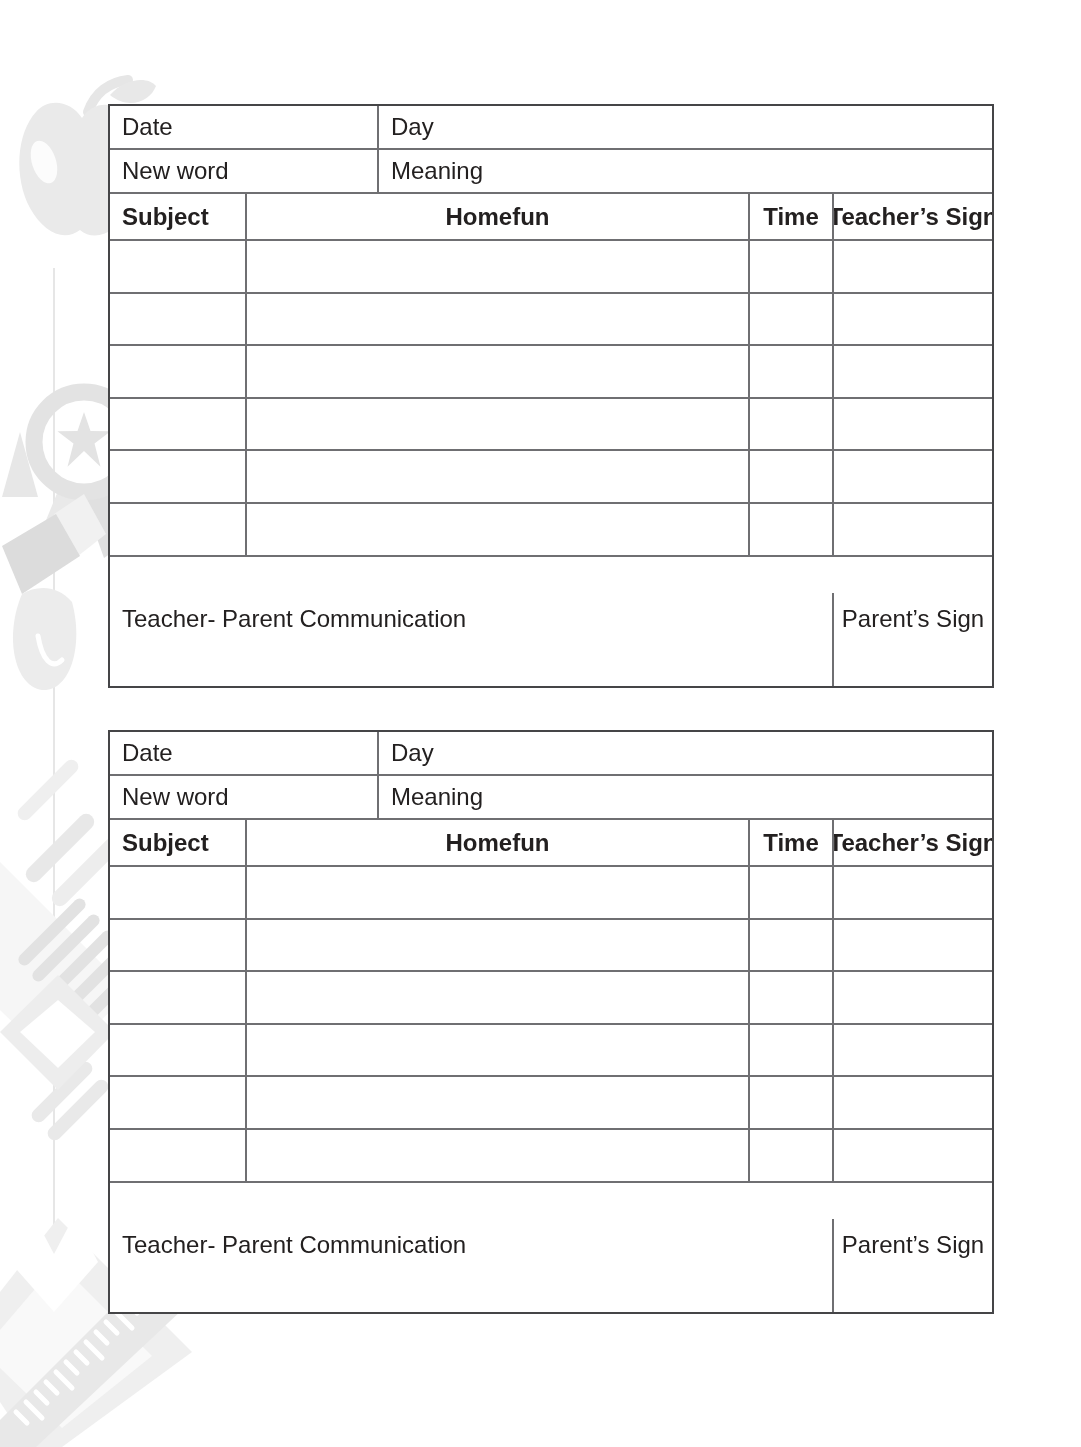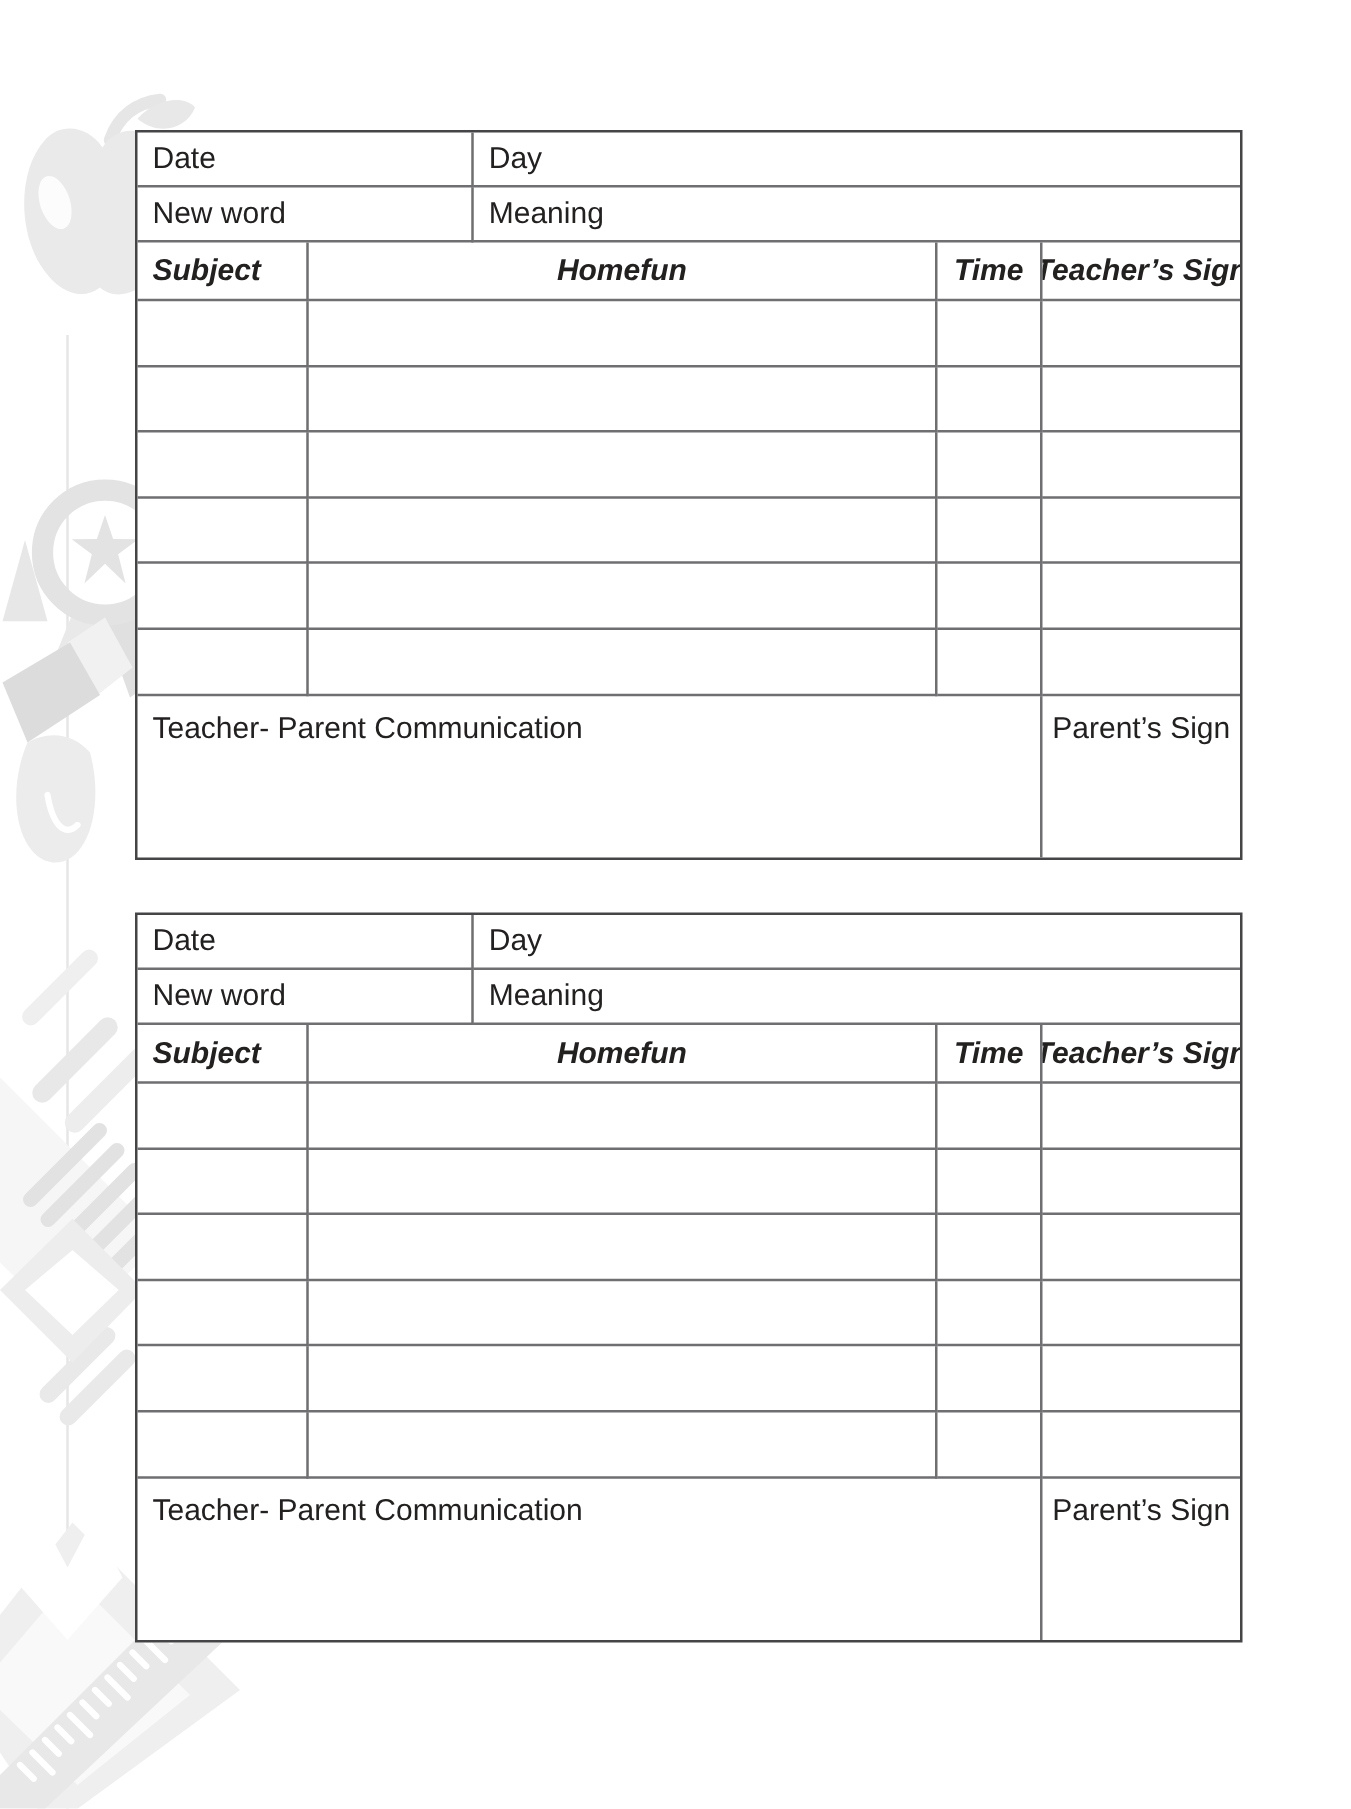--- a/index.html
+++ b/index.html
@@ -7,21 +7,21 @@
     --border-inner:#6f6f72;
     --ink:#232020;
     --wm:#eaeaea;
     --wm-dark:#dedede;
     --wm-faint:#f5f5f5;
   }
   *{margin:0;padding:0;box-sizing:border-box;}
   html,body{background:#ffffff;}
   .page{
     position:relative;
-    width:1081px;height:1447px;
+    width:994px;height:1447px;
     background:#ffffff;
     overflow:hidden;
     font-family:"Liberation Sans", sans-serif;
     color:var(--ink);
   }
   .watermark{
     position:absolute;left:0;top:0;width:420px;height:1447px;
     pointer-events:none;
   }
   .sheet{
@@ -38,23 +38,23 @@
     border-right:2px solid var(--border-inner);
     border-bottom:2px solid var(--border-inner);
     font-size:24px;
     display:flex;align-items:center;
     padding-left:12px;
     overflow:hidden;
     white-space:nowrap;
   }
   .cell.no-r{border-right:none;}
   .cell.no-b{border-bottom:none;}
-  .cell.bold{font-weight:bold;font-style:italic;}
+  .cell.bold{font-weight:bold;}
   .cell.center{justify-content:center;padding-left:0;}
-  .cell.top{align-items:flex-start;padding-top:12px;}
+  .cell.top{align-items:flex-start;padding-top:12px;margin-top:36px;}
   .c-ab{grid-column:1 / 3;}      
   .c-cde{grid-column:3 / 6;text-align:center;}     
   .c-homefun{grid-column:2 / 4;text-align:center;} 
   .c-tpc{grid-column:1 / 5;}     
 </style>
 </head>
 <body>
 
 <div class="page">
 

